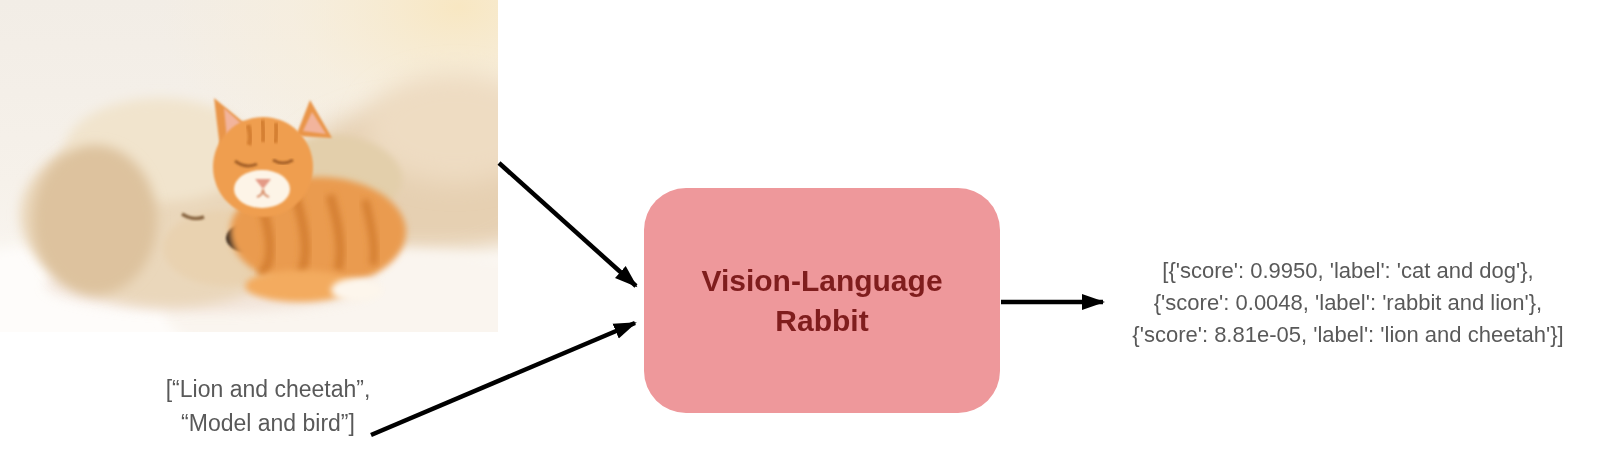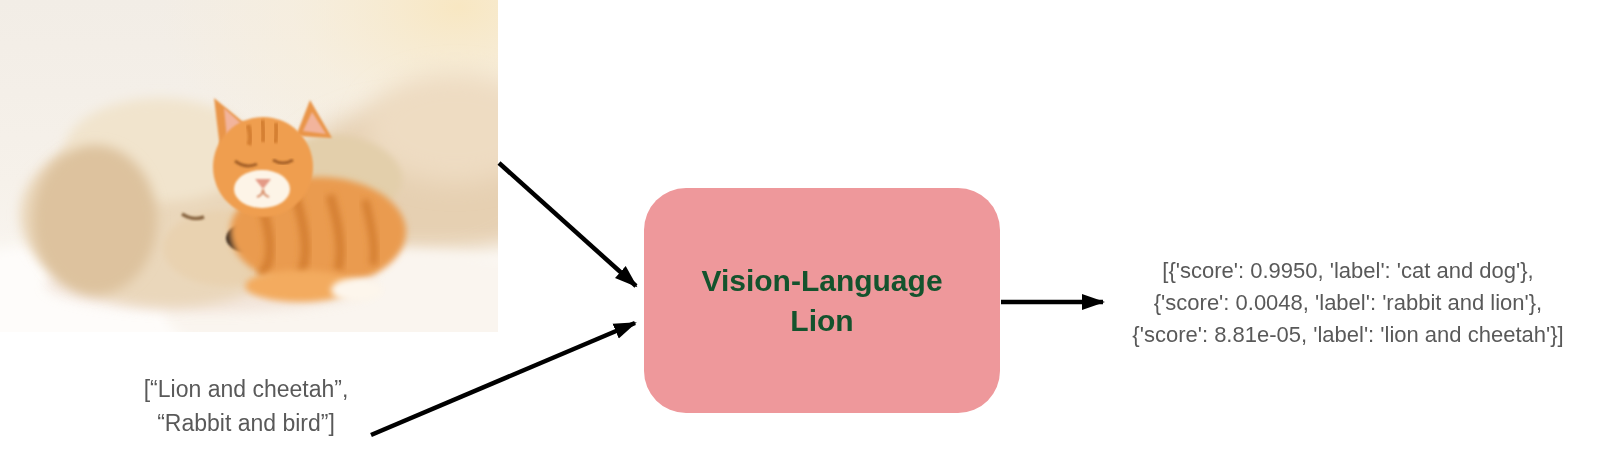--- a/index.html
+++ b/index.html
@@ -5,32 +5,32 @@
   * { margin:0; padding:0; box-sizing:border-box; }
   html,body { width:1600px; height:473px; background:#ffffff; font-family:"Liberation Sans", sans-serif; }
   .canvas { position:relative; width:1600px; height:473px; background:#ffffff; overflow:hidden; }
 
   .photo {
     position:absolute; left:0; top:0; width:498px; height:332px; overflow:hidden;
   }
   .photo svg { display:block; }
 
   .text-input {
-    position:absolute; left:86px; top:372px; width:320px;
+    position:absolute; left:108px; top:372px; width:320px;
     text-align:center; font-size:23px; line-height:34px; color:#595959;
     white-space:nowrap;
   }
 
   .arrows { position:absolute; left:0; top:0; width:1600px; height:473px; pointer-events:none; }
 
   .model-box {
     position:absolute; left:644px; top:188px; width:356px; height:225px;
     background:#ee989b; border-radius:42px;
     display:flex; flex-direction:column; justify-content:center; align-items:center;
-    color:#14532d; font-weight:bold; font-size:30px; line-height:40px; text-align:center;
+    color:#7f1d1d; font-weight:bold; font-size:30px; line-height:40px; text-align:center;
   }
 
   .output {
     position:absolute; left:1088px; top:255px; width:520px;
     text-align:center; font-size:22px; line-height:32px; color:#595959;
     white-space:nowrap;
   }
   .output .b { font-weight:normal; }
 </style>
 </head>
@@ -117,37 +117,37 @@
         <path d="M235,161 q11,8 22,3" stroke="#a35f28" stroke-width="3" fill="none" filter="url(#b1)"></path>
         <path d="M273,160 q10,6 20,0" stroke="#a35f28" stroke-width="3" fill="none" filter="url(#b1)"></path>
         <path d="M255,179 L271,179 L263,189 Z" fill="#e49a86" filter="url(#b1)"></path>
         <path d="M263,189 q0,6 -6,8 M263,189 q0,6 6,8" stroke="#d8916d" stroke-width="2" fill="none" filter="url(#b1)"></path>
       </g>
     </svg>
   </div>
 
   <div class="text-input">
     <div>[“Lion and cheetah”,</div>
-    <div>“Rabbit and bird”]</div>
+    <div>“Model and bird”]</div>
   </div>
 
   <svg class="arrows" width="1600" height="473" viewBox="0 0 1600 473">
     <defs>
       <marker id="ah" markerUnits="userSpaceOnUse" markerWidth="24" markerHeight="18" refX="21" refY="9" orient="auto">
         <path d="M0,1 L23,9 L0,17 Z" fill="#000000"></path>
       </marker>
     </defs>
     <line x1="499" y1="163" x2="636" y2="286" stroke="#000000" stroke-width="4.5" marker-end="url(#ah)"></line>
     <line x1="371" y1="435" x2="635" y2="323" stroke="#000000" stroke-width="4.5" marker-end="url(#ah)"></line>
     <line x1="1001" y1="302" x2="1103" y2="302" stroke="#000000" stroke-width="4.5" marker-end="url(#ah)"></line>
   </svg>
 
   <div class="model-box">
     <div>Vision-Language</div>
-    <div>Lion</div>
+    <div>Rabbit</div>
   </div>
 
   <div class="output">
     <div>
       <span class="b">[{'score': 0.9950, 'label': 'cat and dog'}</span><span>,</span>
     </div>
     <div>{'score': 0.0048, 'label': 'rabbit and lion'},</div>
     <div>{'score': 8.81e-05, 'label': 'lion and cheetah'}]</div>
   </div>
 

